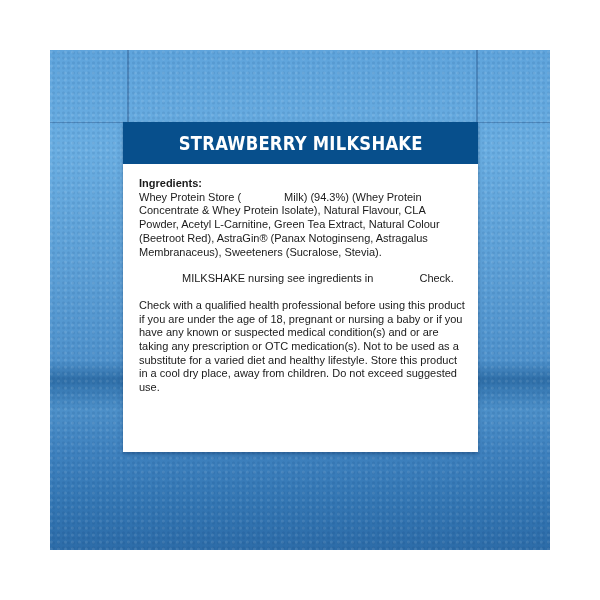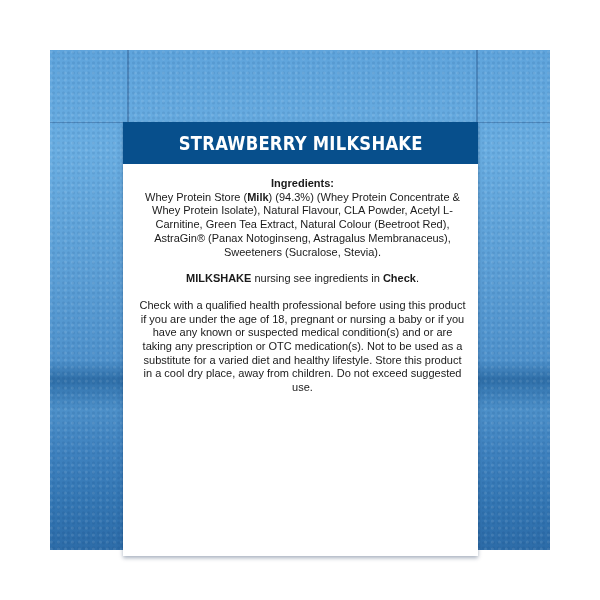--- a/index.html
+++ b/index.html
@@ -11,30 +11,30 @@
         #2f6fa8 66%, #3a7cb6 68%, #4d90c9 72%, #3f82bf 80%, #3477b4 90%, #2d6ca8 100%);}
   .photo .grain{position:absolute;inset:0;opacity:.35;
     background-image:
       radial-gradient(circle at 20% 30%, rgba(255,255,255,.25) 0 1px, transparent 2px),
       radial-gradient(circle at 70% 60%, rgba(0,40,90,.25) 0 1px, transparent 2px);
     background-size:7px 7px, 5px 5px;}
   .photo .seam{position:absolute;background:rgba(30,70,120,.35);}
   .seam.v1{left:77px;top:0;width:2px;height:300px;}
   .seam.v2{left:426px;top:0;width:2px;height:300px;}
   .seam.h1{left:0;top:72px;width:500px;height:1px;}
-  .card{position:absolute;left:123px;top:122px;width:355px;height:434px;background:#ffffff;
+  .card{position:absolute;left:123px;top:122px;width:355px;height:330px;background:#ffffff;
     box-shadow:0 2px 4px rgba(0,30,70,.35);}
   .card-header{height:42px;background:#074f8c;display:flex;align-items:center;justify-content:center;}
   .card-title{color:#ffffff;font-family:"DejaVu Sans",sans-serif;font-weight:bold;font-size:20px;
     letter-spacing:0.3px;transform:scaleX(0.82);white-space:nowrap;}
-  .card-body{padding:13px 12px 0 16px;color:#1a1a1a;font-size:11px;line-height:13.7px;text-align:center;}
+  .card-body{padding:13px 12px 0 16px;color:#1a1a1a;font-size:11px;line-height:13.7px;}
   .section-head{font-weight:bold;}
   .para{margin:0;}
   .gap{height:13px;}
-  b{font-weight:bold;}
+  b{font-weight:normal;padding-left:43px;}
 </style>
 </head>
 <body>
 
 <div class="photo">
   <div class="grain"></div>
   <div class="seam v1"></div>
   <div class="seam v2"></div>
   <div class="seam h1"></div>
 </div>

